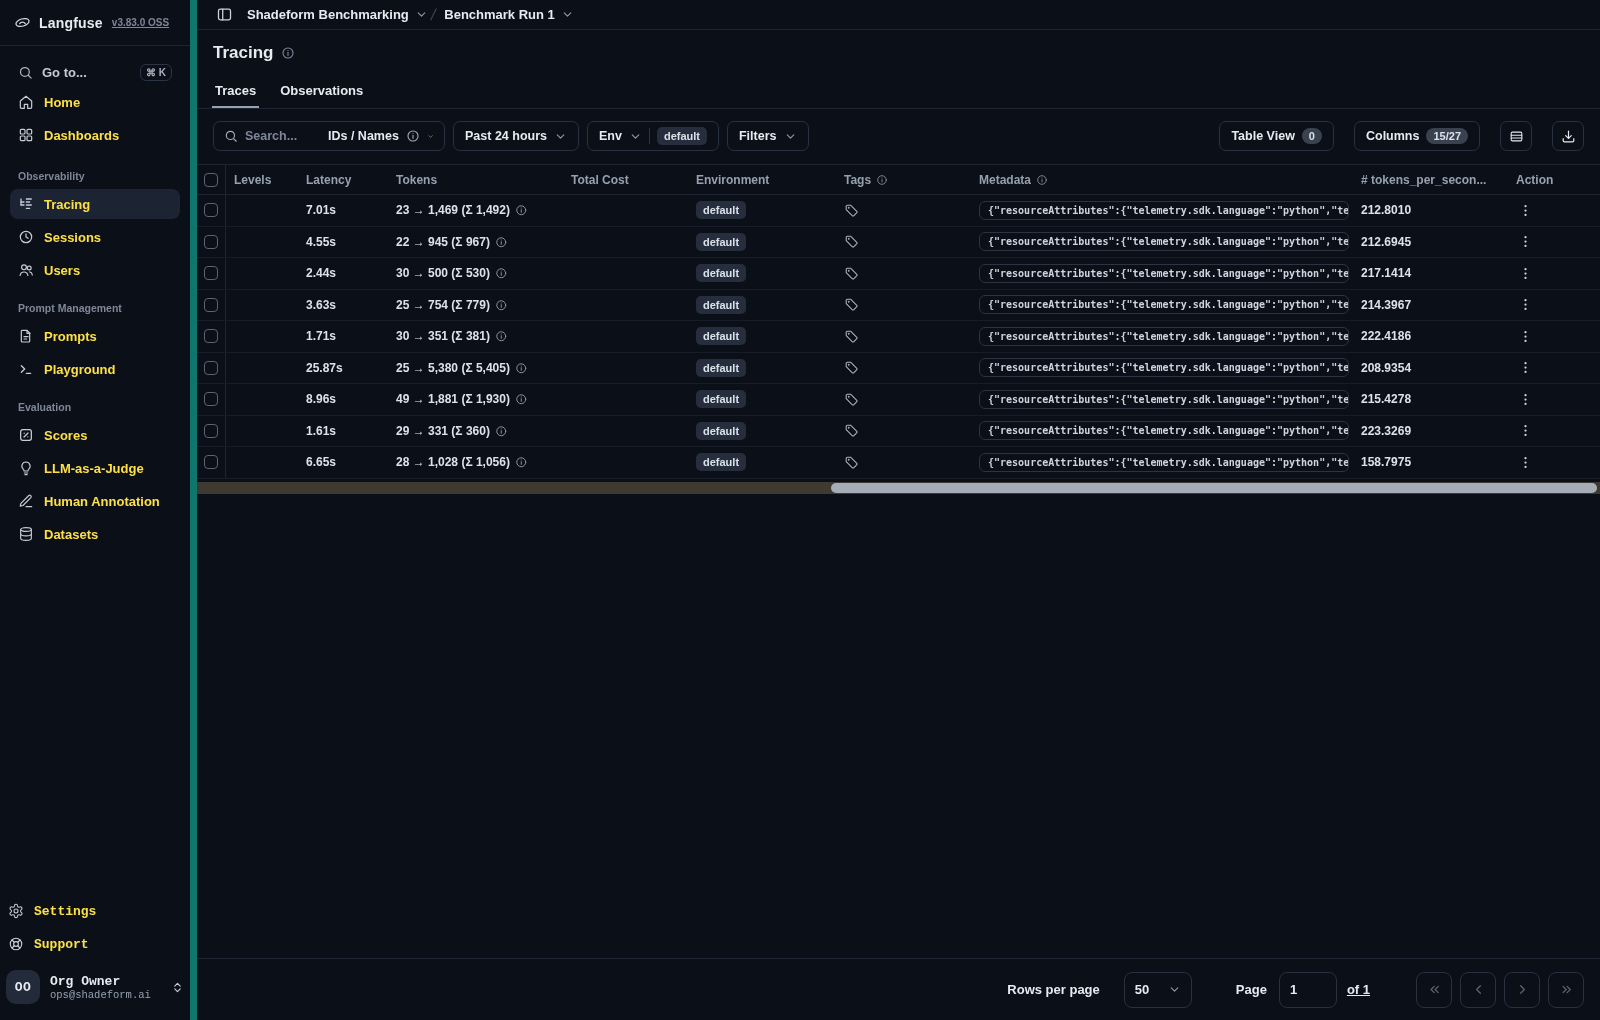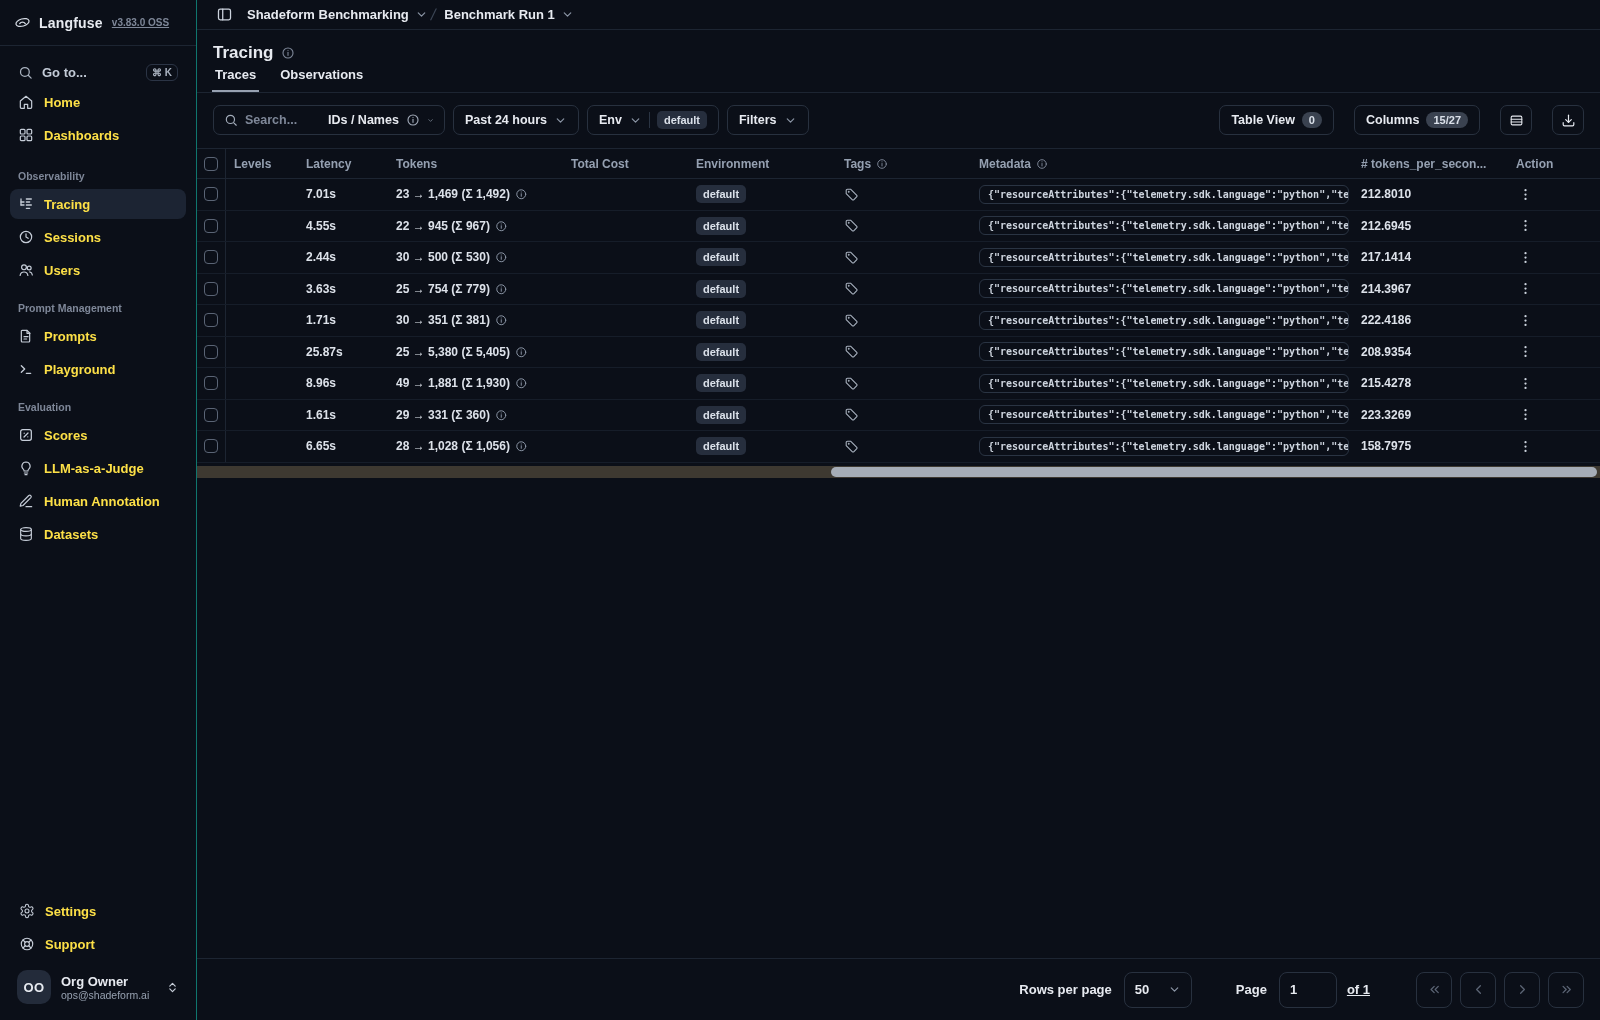--- a/index.html
+++ b/index.html
@@ -6,36 +6,36 @@
   html,body { width:1600px; height:1020px; overflow:hidden; }
   body {
     background:#0b0f18; color:#e7eaf0;
     font-family:"Liberation Sans", sans-serif;
     -webkit-font-smoothing:antialiased;
   }
   svg { display:block; }
   .app { display:flex; height:100%; }
 
   
-  .sidebar { width:197px; min-width:197px; border-right:1px solid #0f766e; display:flex; flex-direction:column; }
+  .sidebar { width:197px; min-width:197px; border-right:7px solid #0f766e; display:flex; flex-direction:column; }
   .logo-row { height:46px; border-bottom:1px solid #1d2532; display:flex; align-items:center; gap:7px; padding:0 13px; }
   .logo-mark { width:19px; height:19px; color:#d4dae3; }
   .logo-mark svg { width:19px; height:19px; }
   .logo-name { font-size:14px; font-weight:700; letter-spacing:.2px; }
   .logo-ver { font-size:10px; color:#7e8798; font-weight:700; margin-left:2px;text-decoration:underline; }
 
   .side-scroll { flex:1; padding:12px 10px 0; display:flex; flex-direction:column; overflow:hidden; }
   .goto-row { display:flex; align-items:center; gap:9px; padding:6px 8px; border-radius:8px; font-size:13px; font-weight:600; color:#c3cbd7; cursor:pointer; }
   .goto-row svg { width:15px; height:15px; color:#aab3c0; }
   .kbd { margin-left:auto; border:1px solid #2b3445; border-radius:6px; font-size:10px; font-weight:700; padding:2px 5px; color:#aab3c0; }
   .side-item { display:flex; align-items:center; gap:10px; padding:7px 8px; border-radius:8px; font-size:13px; font-weight:600; color:#fde047; margin-bottom:3px; cursor:pointer; }
   .side-item svg { width:16px; height:16px; color:#c6cdd8; flex:none; }
   .side-item.active { background:#1c2433; }
   .side-section-title { font-size:10.5px; font-weight:700; color:#7e8798; padding:0 8px; margin:17px 0 7px; }
-  .side-bottom { padding:0 11px 6px; }
+  .side-bottom { padding:0 0 6px;font-family:Liberation Mono, monospace; }
   .user-row { display:flex; align-items:center; gap:10px; padding:8px 6px 10px; cursor:pointer; }
   .avatar { width:34px; height:34px; border-radius:10px; background:#232b3a; display:flex; align-items:center; justify-content:center; font-weight:700; font-size:13px; letter-spacing:.5px; flex:none; }
   .user-meta { min-width:0; }
   .user-name { font-size:13px; font-weight:700; white-space:nowrap; }
   .user-email { font-size:10.5px; color:#97a1b0; white-space:nowrap; }
   .user-chev { margin-left:auto; color:#c6cdd8; }
   .user-chev svg { width:13px; height:13px; }
 
   
   .main { flex:1; min-width:0; display:flex; flex-direction:column; }
@@ -44,21 +44,21 @@
   .panel-btn svg { width:17px; height:17px; }
   .crumb { display:flex; align-items:center; gap:6px; font-size:13px; font-weight:700; cursor:pointer; margin-left:6px; }
   .crumb svg { width:13px; height:13px; color:#8b95a5; }
   .slash { color:#3c4656; font-size:16px; font-weight:400; transform:skewX(-12deg); }
 
   .page-head { padding:0 16px; border-bottom:1px solid #1d2532; }
   .page-title-row { display:flex; align-items:center; gap:8px; margin-top:13px; }
   .page-title { font-size:17px; font-weight:800; }
   .info-ic { color:#7e8798; }
   .info-ic svg { width:14px; height:14px; }
-  .tabs { display:flex; gap:24px; margin-top:4px; padding-left:2px; }
+  .tabs { display:flex; gap:24px; margin-top:20px; padding-left:2px; }
   .tab { font-size:13px; font-weight:700; padding-bottom:10px; position:relative; cursor:pointer; }
   .tab.active::after { content:""; position:absolute; left:-3px; right:-3px; bottom:0; height:2.5px; background:#97a1b1; }
 
   .filter-bar { display:flex; align-items:center; gap:8px; padding:12px 16px 13px; }
   .ctrl { height:30px; display:inline-flex; align-items:center; gap:7px; border:1px solid #28313f; border-radius:7px; padding:0 11px; font-size:12.5px; font-weight:700; color:#e7eaf0; background:transparent; cursor:pointer; white-space:nowrap; }
   .ctrl svg.chev { width:13px; height:13px; color:#8b95a5; }
   .ctrl .ic { width:14px; height:14px; color:#a3acba; }
   .ctrl .ic svg { width:14px; height:14px; }
   .search-ctrl { width:232px; padding:0 10px; cursor:text; }
   .search-ctrl input { background:transparent; border:none; outline:none; color:#e7eaf0; width:76px; font-size:12.5px; font-weight:600; font-family:"Liberation Sans",sans-serif; }
@@ -82,21 +82,21 @@
   .tag-ic { color:#aab3c0; } .tag-ic svg { width:15px; height:15px; }
   .meta-box { border:1px solid #2a3443; border-radius:6px; padding:3px 8px; font-family:"DejaVu Sans Mono",monospace; font-size:10px; font-weight:700; color:#cdd4de; overflow:hidden; max-width:370px; }
   .dots { color:#cdd4de; cursor:pointer; padding-left:10px; } .dots svg { width:15px; height:15px; }
   .hscroll { height:12px; background:#3e3931; margin-top:3px; position:relative; cursor:pointer; }
   .hthumb { position:absolute; top:1px; bottom:1px; left:45.2%; right:3px; background:#a6adb7; border-radius:7px; cursor:grab; }
   .spacer { flex:1; }
 
   
   .pagination { border-top:1px solid #1d2532; height:62px; display:flex; align-items:center; justify-content:flex-end; padding:0 16px; font-size:13px; font-weight:700; }
   .pg-label { margin-right:12px; }
-  .select { height:36px; width:68px; border:1px solid #28313f; border-radius:8px; display:flex; align-items:center; justify-content:space-between; padding:0 10px; cursor:pointer; }
+  .select { height:36px; width:68px; border:1px solid #28313f; border-radius:8px; display:flex; align-items:center; justify-content:space-between; padding:0 10px; cursor:pointer;margin-left:12px; }
   .select svg { width:13px; height:13px; color:#8b95a5; }
   .pg-group2 { display:flex; align-items:center; margin-left:44px; }
   .page-input { height:36px; width:58px; border:1px solid #28313f; border-radius:8px; margin-left:12px; display:flex; align-items:center; }
   .page-input input { width:100%; background:transparent; border:none; outline:none; color:#e7eaf0; font-size:13px; font-weight:700; padding:0 10px; font-family:"Liberation Sans",sans-serif; }
   .pg-of { margin-left:10px;text-decoration:underline; }
   .nav-group { display:flex; gap:8px; margin-left:46px; }
   .nav-btn { width:36px; height:36px; border:1px solid #28313f; border-radius:8px; display:flex; align-items:center; justify-content:center; color:#5c6575; cursor:pointer; }
   .nav-btn svg { width:15px; height:15px; }
 </style>
 </head>

